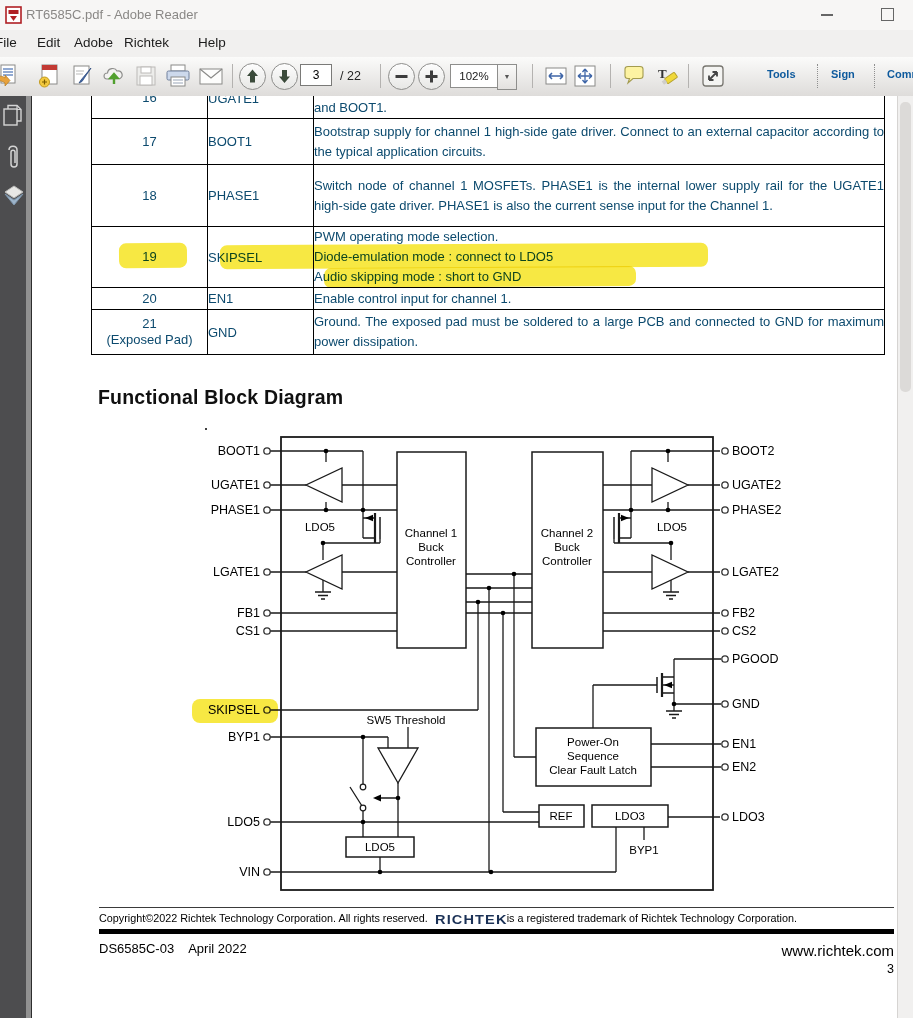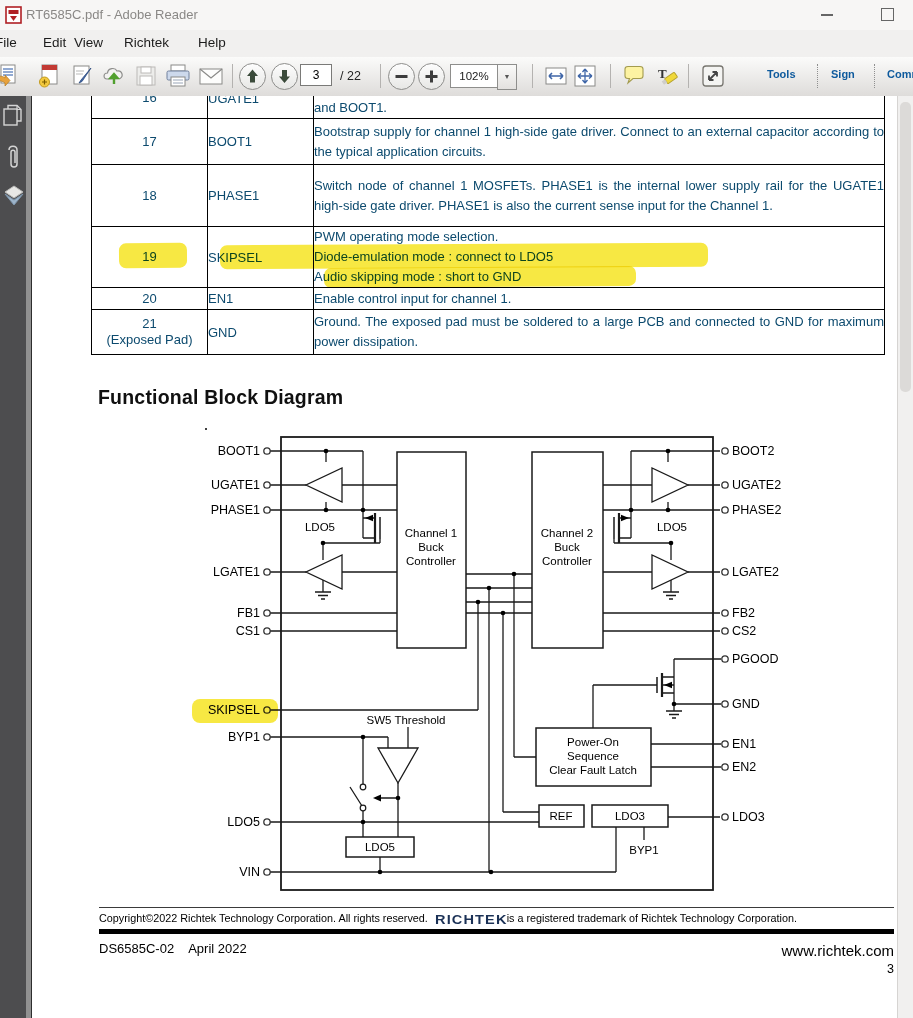--- a/index.html
+++ b/index.html
@@ -82,22 +82,22 @@
     <div class="win-btn btn-min">
         <div class="min-glyph"></div>
       </div>
     <div class="win-btn btn-max">
         <div class="max-glyph"></div>
       </div>
   </div>
 
   <div class="menubar">
     <span class="menu-item" style="left:-5px">File</span>
-    <span class="menu-item" style="left:43px">Edit</span>
-    <span class="menu-item" style="left:74px">View</span>
+    <span class="menu-item" style="left:37px">Edit</span>
+    <span class="menu-item" style="left:74px">Adobe</span>
     <span class="menu-item" style="left:124px">Richtek</span>
     <span class="menu-item" style="left:198px">Help</span>
   </div>
 
   <div class="toolbar">
     <div class="tb" style="left:-7px">
       <svg width="26" height="26">
         <rect x="8" y="2" width="14" height="18" fill="#fff" stroke="#8a8a88"></rect>
         <path d="M10 6 H20 M10 9 H20 M10 12 H20" stroke="#6f8fc4" stroke-width="1.4"></path>
         <path d="M2 20 C2 12 9 12 12 15 L12 12 L17 17.5 L12 23 L12 20 C8 17 4 17 2 20 Z" fill="#e8a23c" stroke="#b57a1e" stroke-width=".7"></path>
@@ -432,21 +432,21 @@
 
     <div class="foot-thinline"></div>
     <div class="copyright">
       <span>Copyright©2022 Richtek Technology Corporation. All rights reserved.</span>
       <span class="logo">RICHTEK</span>
       <span>is a registered trademark of Richtek Technology Corporation.</span>
     </div>
     <div class="foot-bar"></div>
     <div class="foot-row">
       <span class="foot-left">
-        <span>DS6585C-02</span><span class="doc-date">April  2022</span>
+        <span>DS6585C-03</span><span class="doc-date">April  2022</span>
       </span>
       <span class="foot-right">www.richtek.com</span>
     </div>
     <div class="foot-page">3</div>
   </div>
 
   <div class="scrollbar">
     <div class="scroll-thumb"></div>
   </div>
 

